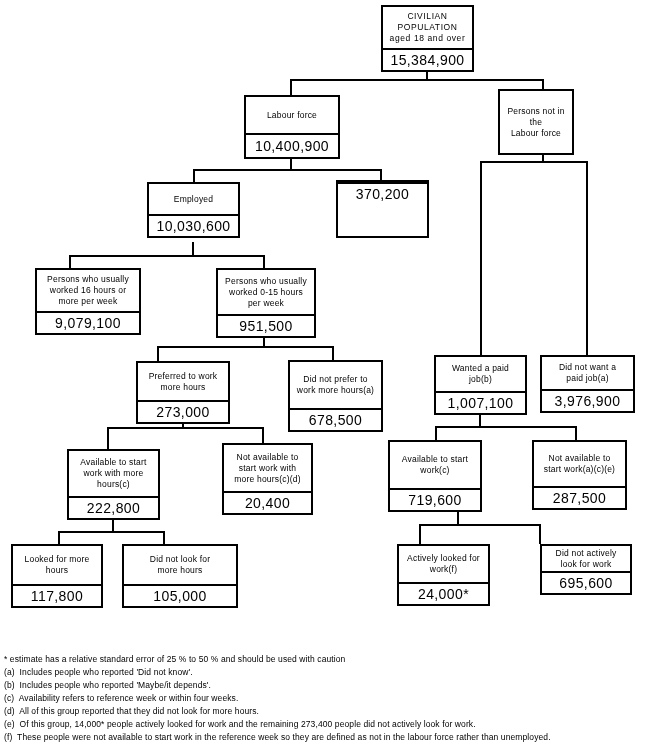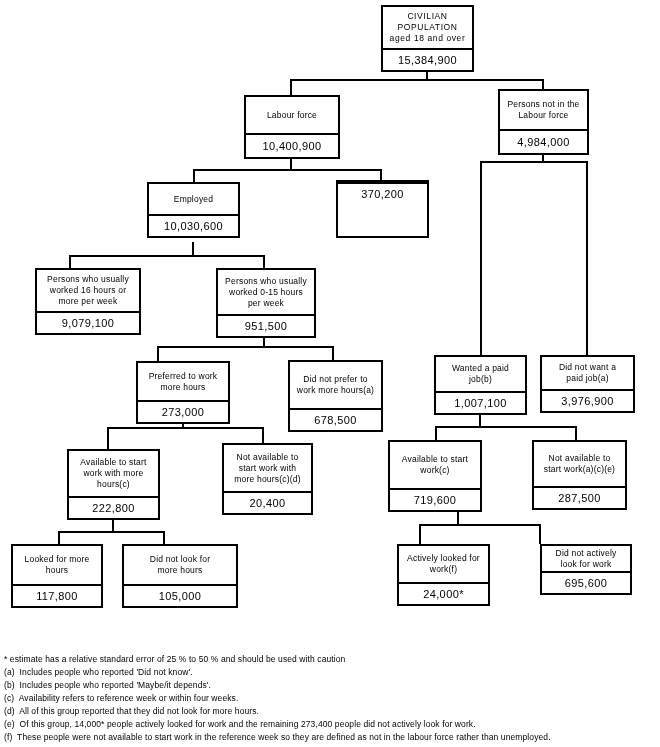--- a/index.html
+++ b/index.html
@@ -12,21 +12,21 @@
     background:#fff; display:flex; flex-direction:column;
   }
   .lbl {
     flex:1; display:flex; align-items:center; justify-content:center;
     text-align:center; white-space:pre-line; font-size:8.5px;
     line-height:11px; letter-spacing:0.2px; padding:1px 2px;
   }
   .val {
     flex:none; height:20px; border-top:2px solid #000;
     display:flex; align-items:center; justify-content:center;
-    font-size:11px; letter-spacing:0.4px;
+    font-size:14px; letter-spacing:0.4px;
   }
   .ln { position:absolute; background:#000; }
   .fn {
     position:absolute; left:4px; font-size:8.5px; letter-spacing:0.1px;
     white-space:pre; line-height:11px;
   }
 </style>
 </head>
 <body>
 
@@ -82,24 +82,23 @@
 POPULATION
 aged 18 and over</div>
     <div class="val">15,384,900</div>
   </div>
 
   <div class="box" style="left:244px;top:95px;width:96px;height:64px">
     <div class="lbl">Labour force</div>
     <div class="val" style="height:22px">10,400,900</div>
   </div>
 
-  <div class="box" style="left:498px;top:89px;width:91px;height:66px">
+  <div class="box" style="left:498px;top:89px;width:76px;height:66px">
     <div class="lbl">Persons not in the
 Labour force</div>
-    <div class="val" style="height:22px">4,984,000</div>
   </div>
 
   <div class="box" style="left:147px;top:182px;width:93px;height:56px">
     <div class="lbl">Employed</div>
     <div class="val">10,030,600</div>
   </div>
 
   <div class="box" style="left:336px;top:180px;width:93px;height:58px">
     <div class="val">370,200</div>
   </div>

